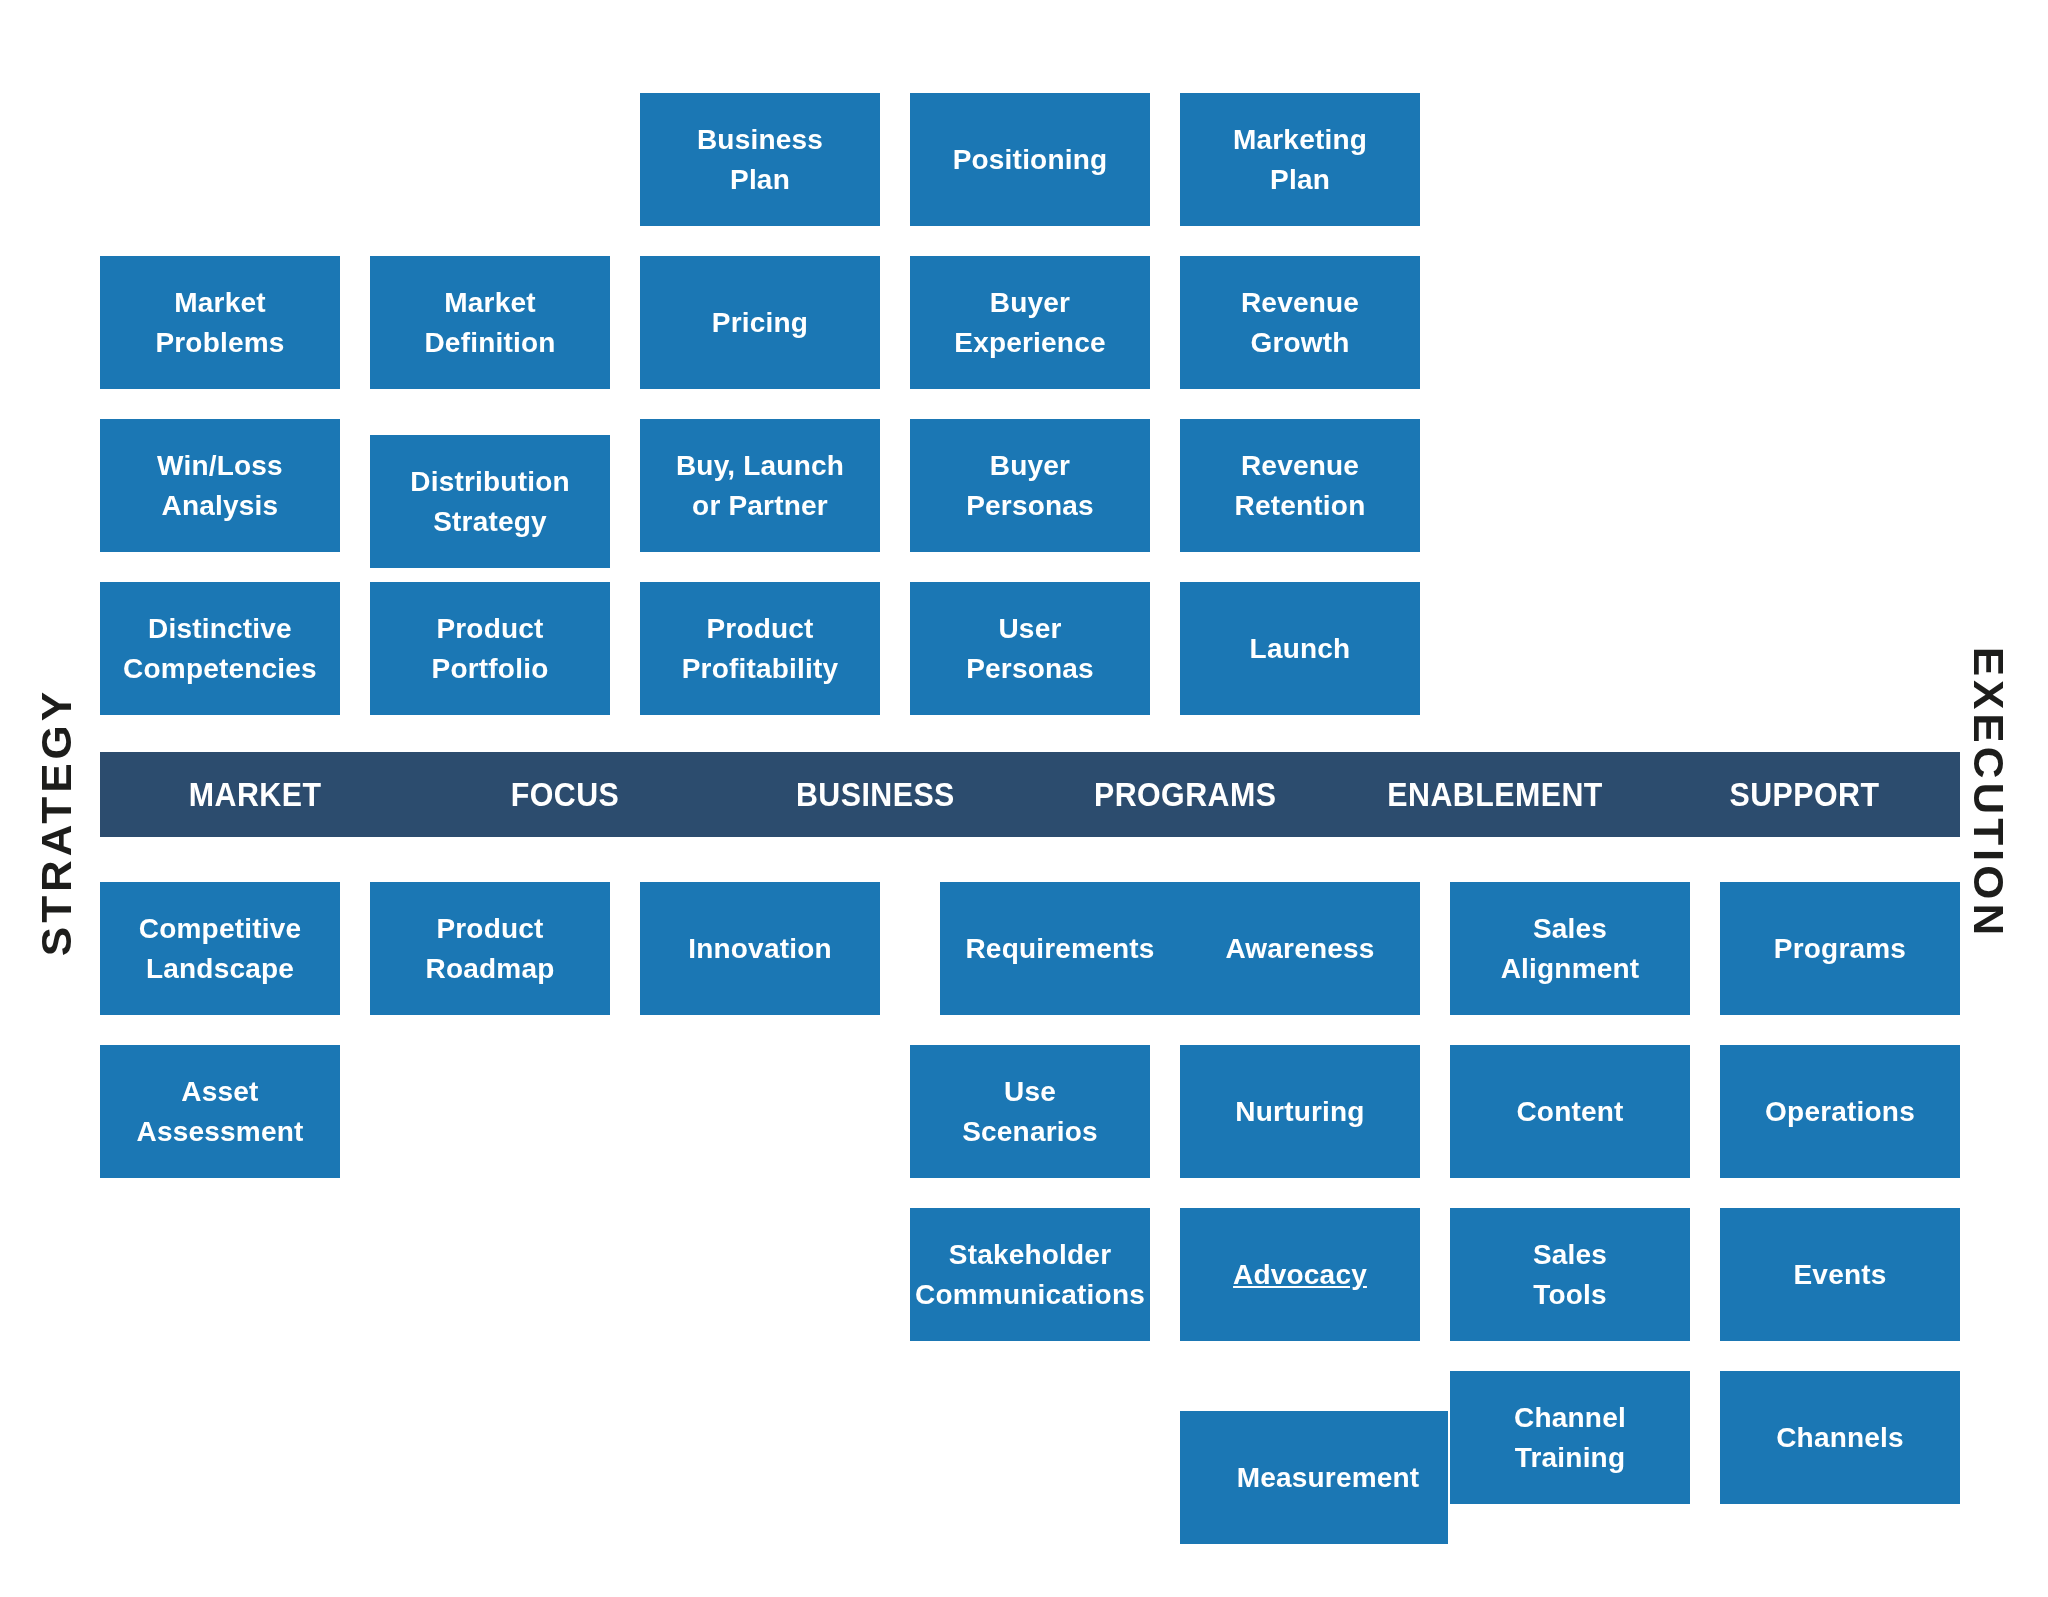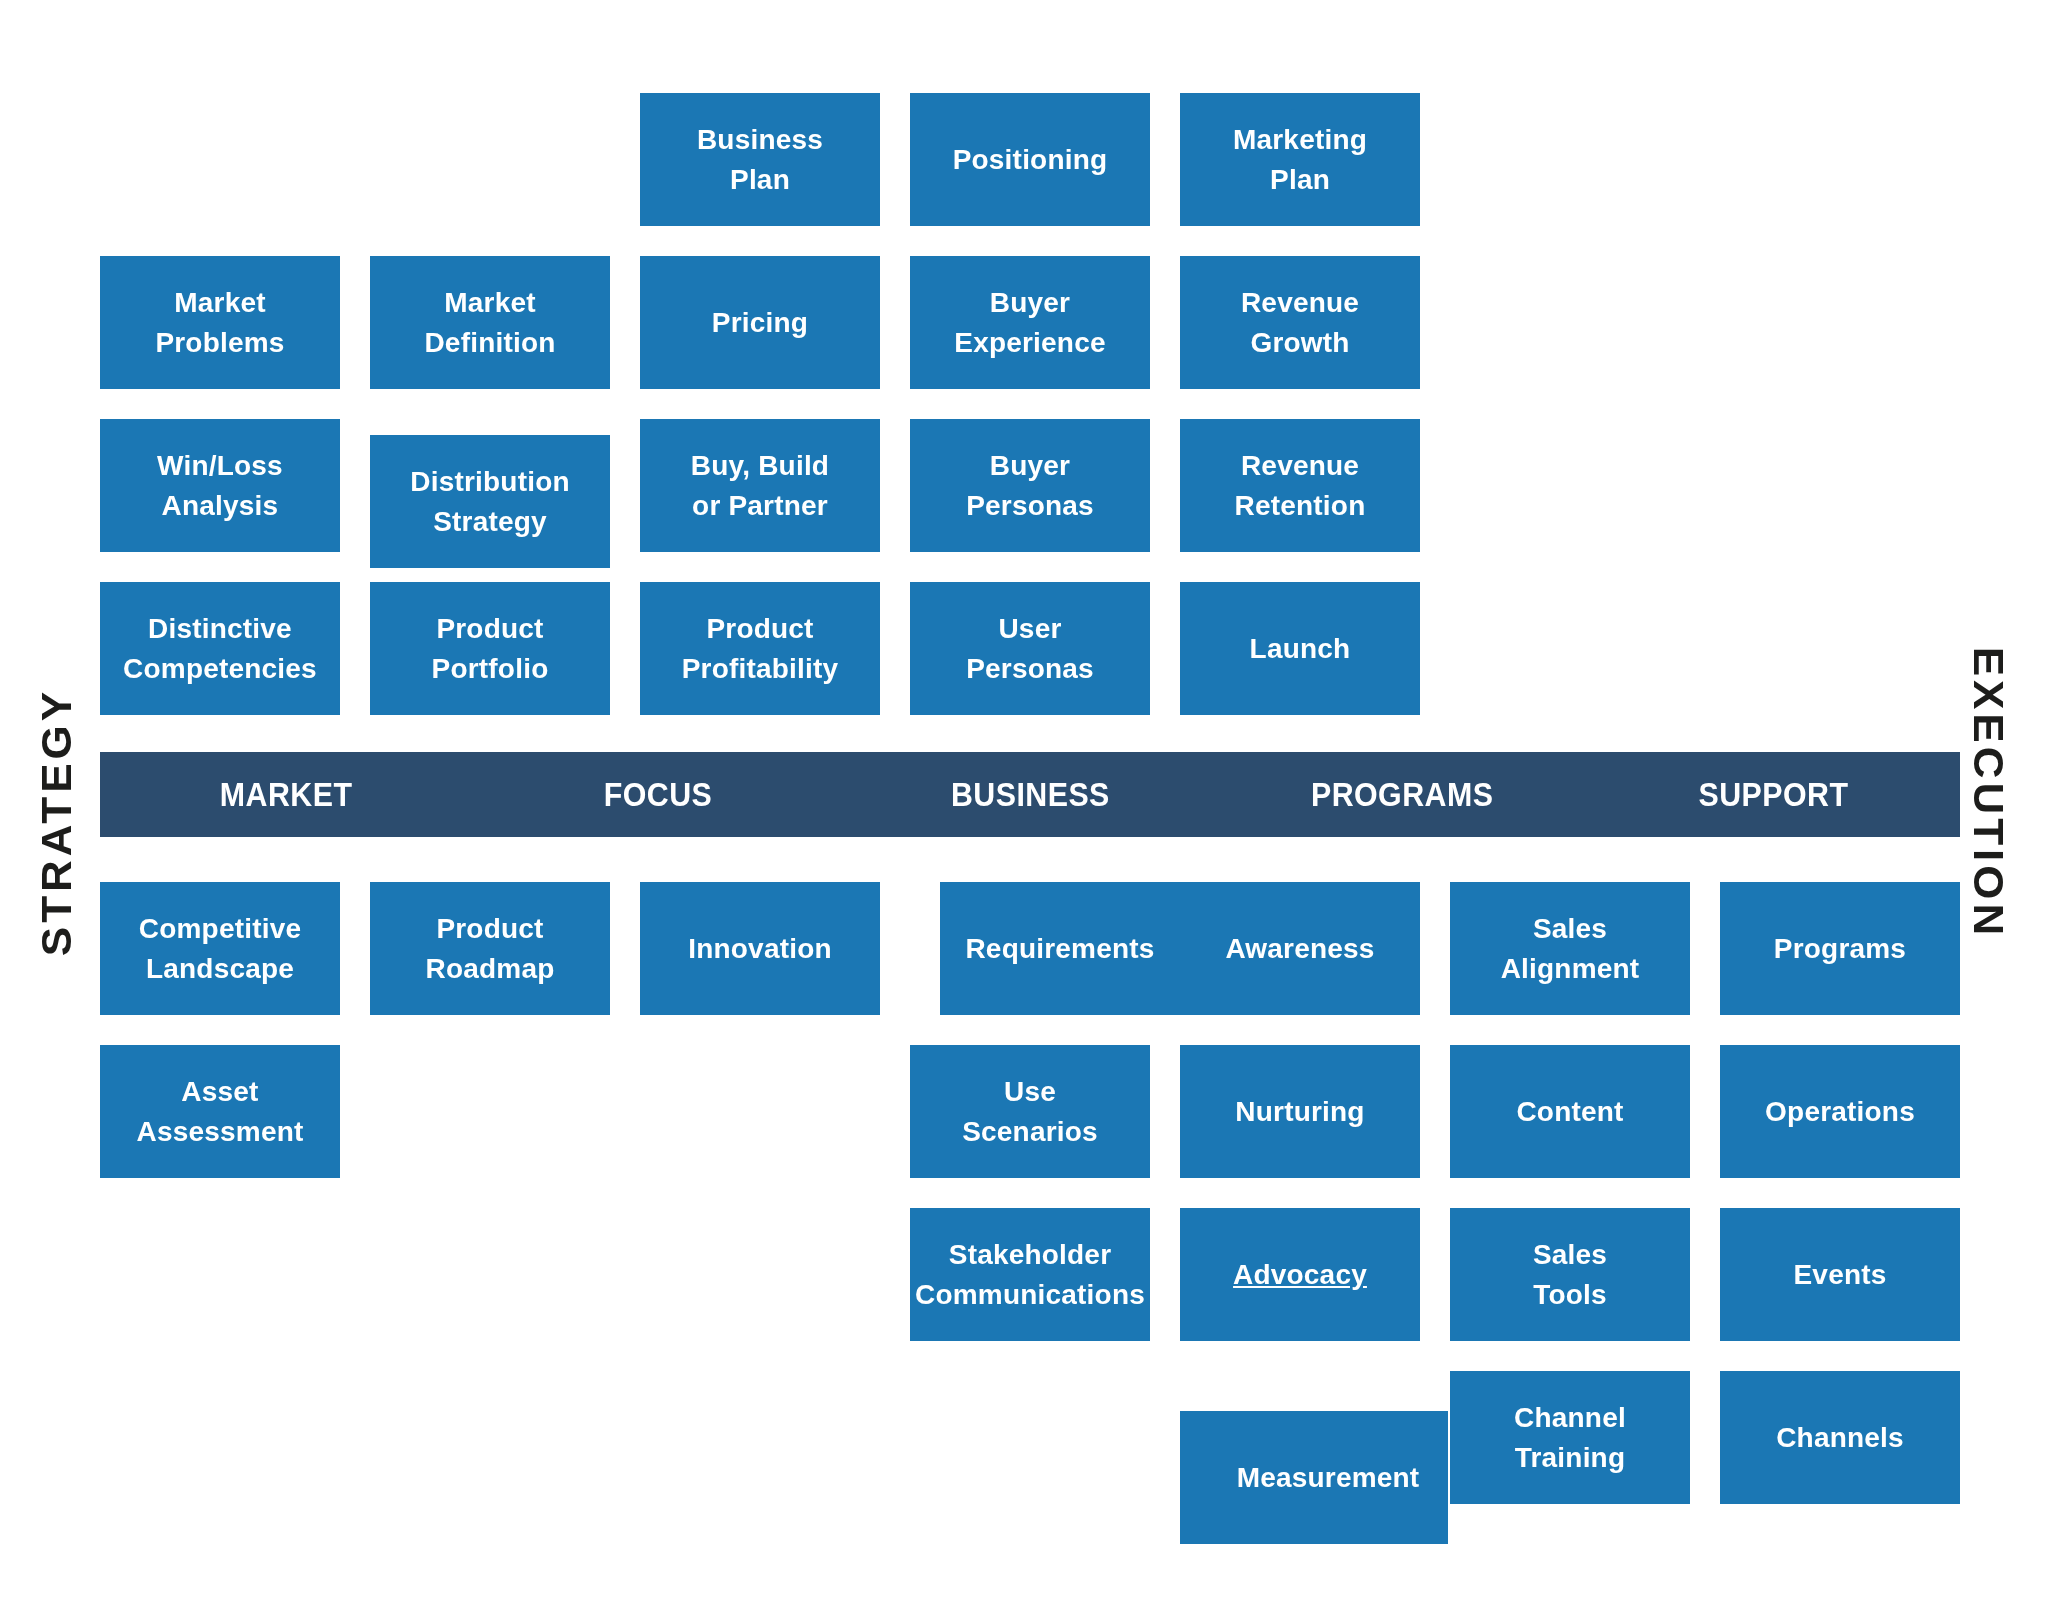--- a/index.html
+++ b/index.html
@@ -89,20 +89,23 @@
       <div class="bar-seg">
         <span>FOCUS</span>
       </div>
       <div class="bar-seg">
         <span>BUSINESS</span>
       </div>
       <div class="bar-seg">
         <span>PROGRAMS</span>
       </div>
       <div class="bar-seg">
+        <span>ENABLEMENT</span>
+      </div>
+      <div class="bar-seg">
         <span>SUPPORT</span>
       </div>
     </div>
   <div id="boxes">
       <div class="box" style="left: 640px; top: 93px;">
         <span>Business
 Plan</span>
       </div>
       <div class="box" style="left: 910px; top: 93px;">
         <span>Positioning</span>
@@ -132,21 +135,21 @@
       </div>
       <div class="box" style="left: 100px; top: 419px;">
         <span>Win/Loss
 Analysis</span>
       </div>
       <div class="box" style="left: 370px; top: 419px; margin-top: 16px;">
         <span>Distribution
 Strategy</span>
       </div>
       <div class="box" style="left: 640px; top: 419px;">
-        <span>Buy, Build
+        <span>Buy, Launch
 or Partner</span>
       </div>
       <div class="box" style="left: 910px; top: 419px;">
         <span>Buyer
 Personas</span>
       </div>
       <div class="box" style="left: 1180px; top: 419px;">
         <span>Revenue
 Retention</span>
       </div>

